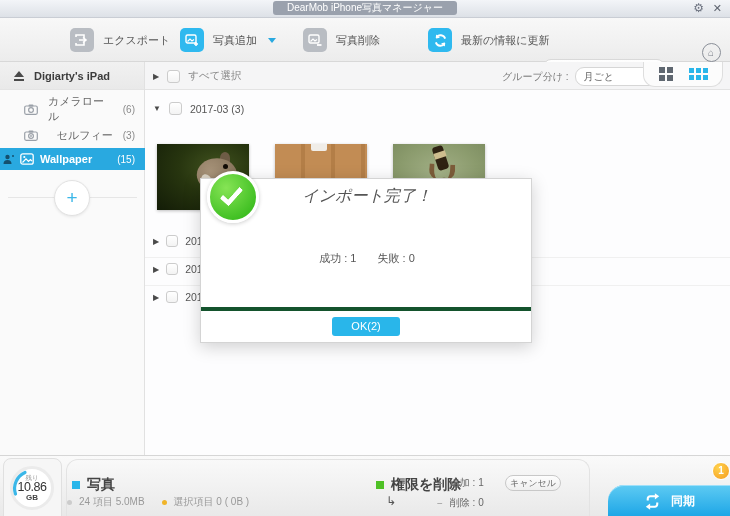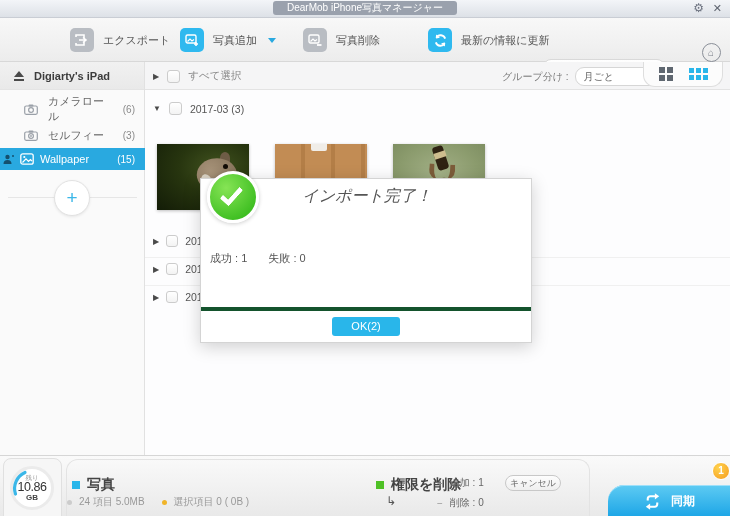--- a/index.html
+++ b/index.html
@@ -39,21 +39,21 @@
   .sidebar { position:absolute; left:0; top:62px; width:145px; height:393px;
     background:#fafafa; border-right:1px solid #e1e1e1; }
   .device-row { height:28px; background:linear-gradient(#f1f1f1,#e9e9e9); display:flex; align-items:center;
     padding-left:13px; gap:9px; border-bottom:1px solid #e4e4e4; }
   .device-name { font-size:11px; font-weight:bold; color:#3c3c3c; }
   .side-item { position:absolute; left:0; width:145px; height:26px; display:flex; align-items:center;
     padding:0 10px 0 24px; gap:10px; }
   .side-label { font-size:11px; color:#666; flex:1; }
   .side-count { font-size:10px; color:#8a8a8a; }
   .side-item.selected { background:#29a9e0; height:22px; padding-left:3px; gap:6px; }
-  .side-item.selected .side-label { color:#fff; font-weight:normal; }
+  .side-item.selected .side-label { color:#fff; font-weight:bold; }
   .side-item.selected .side-count { color:#fff; }
   .add-line { position:absolute; left:8px; top:135px; width:129px; height:1px; background:#e6e6e6; }
   .add-btn { position:absolute; left:54px; top:118px; width:36px; height:36px; border-radius:50%;
     background:#fff; border:1px solid #e2e2e2; box-shadow:0 1px 3px rgba(0,0,0,.08);
     display:flex; align-items:center; justify-content:center; color:#3bb7e8; font-size:19px; font-weight:300; }
 
   
   .content { position:absolute; left:145px; top:62px; width:585px; height:393px; background:#fdfdfe; }
   .list-header { position:absolute; left:0; top:0; width:585px; height:28px; background:#f5f5f6;
     border-bottom:1px solid #e3e3e3; }
@@ -118,21 +118,21 @@
   
   .modal { position:absolute; left:200px; top:178px; width:332px; height:165px; background:#fff;
     border:1px solid #d4d4d4; box-shadow:0 4px 16px rgba(0,0,0,.18); z-index:20; }
   .check-badge { position:absolute; left:6px; top:-8px; width:52px; height:52px; border-radius:50%;
     background:radial-gradient(circle at 35% 30%, #86e455, #3fbf22 75%); border:3px solid #fff;
     box-shadow:0 1px 4px rgba(0,0,0,.2); display:flex; align-items:center; justify-content:center; }
   .check-mark { width:22px; height:12px; border-left:5px solid #fff; border-bottom:5px solid #fff;
     transform:rotate(-48deg) translate(1px,-3px); border-radius:2px; }
   .modal-title { position:absolute; left:0; top:7px; width:332px; text-align:center;
     font-size:16px; color:#555;font-style:italic; }
-  .modal-stats { position:absolute; left:0; top:72px; width:332px; text-align:left;
+  .modal-stats { position:absolute; left:0; top:72px; width:332px; text-align:center;
     font-size:11px; color:#555; }
   .modal-stats span { margin:0 9px; }
   .modal-footer { position:absolute; left:0; bottom:0; width:330px; height:35px; border-top:4px solid #14532d;
     display:flex; align-items:center; justify-content:center; }
   .ok-btn { width:68px; height:19px; background:#29b6ea; border:none; border-radius:3px;
     color:#fff; font-size:11px; line-height:19px; text-align:center; }
 
   
   .statusbar { position:absolute; left:0; top:455px; width:730px; height:61px;
     background:linear-gradient(#fafafa,#e9e9e9); border-top:1px solid #d6d6d6; }
@@ -238,21 +238,21 @@
     </div>
     <div class="side-item" style="top:34px;">
       <svg width="14" height="11" viewBox="0 0 14 11">
           <rect x="0.7" y="2" width="12.6" height="8.3" rx="1.5" stroke="#9aa0a8" stroke-width="1.2" fill="none"></rect>
           <rect x="4.5" y="0.4" width="5" height="2" rx="1" fill="#9aa0a8"></rect>
           <circle cx="7" cy="6" r="2.4" stroke="#9aa0a8" stroke-width="1.2" fill="none"></circle>
         </svg>
       <span class="side-label">カメラロール</span>
       <span class="side-count">(6)</span>
     </div>
-    <div class="side-item" style="top:60px;">
+    <div class="side-item" style="top:60px;text-align:right;">
       <svg width="14" height="11" viewBox="0 0 14 11">
           <rect x="0.7" y="2" width="12.6" height="8.3" rx="1.5" stroke="#9aa0a8" stroke-width="1.2" fill="none"></rect>
           <rect x="4.5" y="0.4" width="5" height="2" rx="1" fill="#9aa0a8"></rect>
           <circle cx="7" cy="6" r="2.4" stroke="#9aa0a8" stroke-width="1.2" fill="none"></circle>
           <circle cx="7" cy="6" r="0.9" fill="#9aa0a8"></circle>
         </svg>
       <span class="side-label">セルフィー</span>
       <span class="side-count">(3)</span>
     </div>
     <div class="side-item selected" style="top:86px;">

